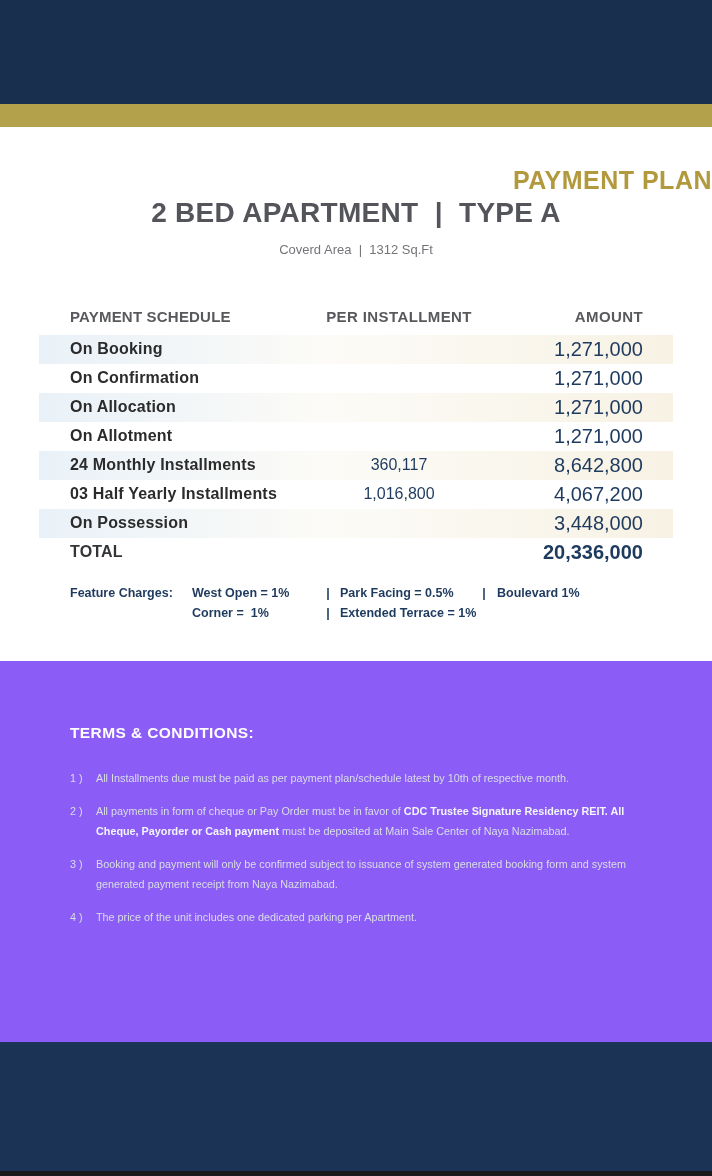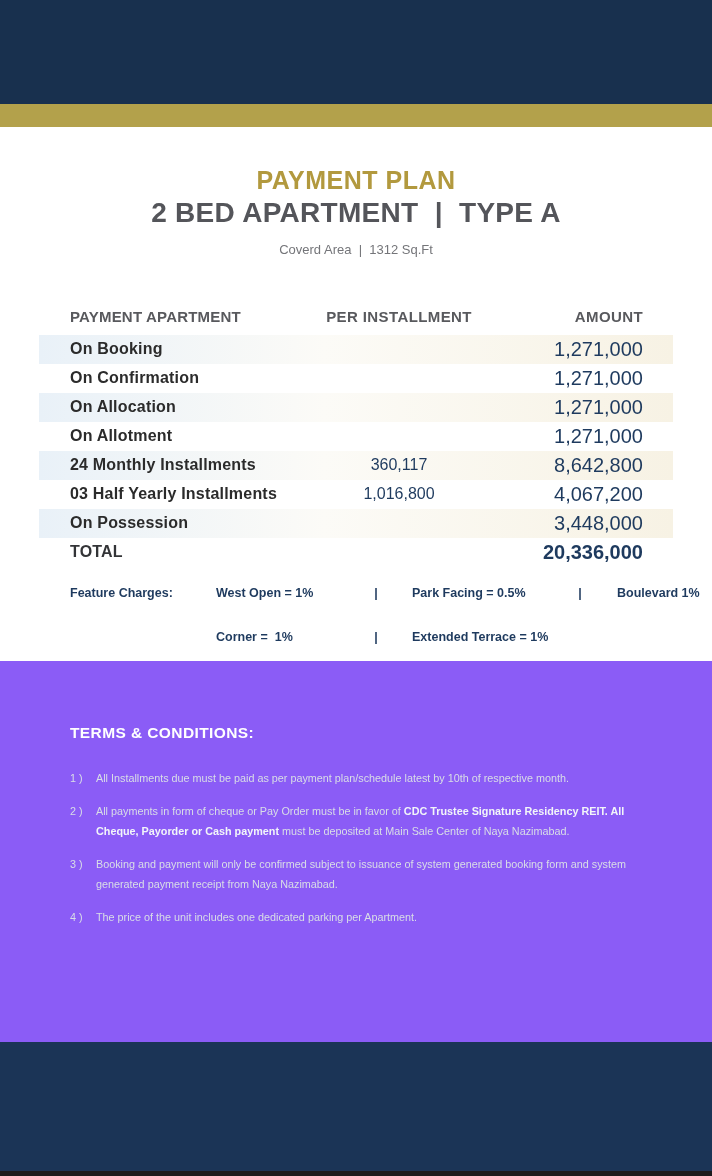--- a/index.html
+++ b/index.html
@@ -7,39 +7,39 @@
   body { font-family: "Liberation Sans", sans-serif; background: #ffffff; }
 
   .page { width: 712px; height: 1176px; position: relative; overflow: hidden; background: #ffffff; }
 
   .top-band    { height: 104px; background: #18304E; }
   .gold-band   { height: 23px;  background: #B3A14B; }
 
   .content     { height: 534px; background: #ffffff; }
 
   .title-block { text-align: center; padding-top: 40px; }
-  .plan-title  { color: #B2993E; font-size: 25px; font-weight: bold; letter-spacing: 0.5px; line-height: 1.1; }
+  .plan-title  { color: #B2993E; font-size: 25px; font-weight: bold; letter-spacing: 0.5px; line-height: 1.1; text-align: right; }
   .unit-title  { color: #54555A; font-size: 28px; font-weight: bold; letter-spacing: 0.3px; line-height: 1.15; white-space: pre; margin-top: 2px; }
   .area-label  { color: #747579; font-size: 13px; margin-top: 13px; white-space: pre; }
 
   .table-wrap  { width: 634px; margin: 42px auto 0 auto; }
   .t-grid      { display: grid; grid-template-columns: 265px 190px 1fr; align-items: center; }
   .t-header    { height: 36px; color: #58595D; font-size: 15px; font-weight: bold; letter-spacing: 0.4px; }
   .t-row       { height: 29px; }
   .t-row.shaded { background: linear-gradient(to right, #E9F1F8 0%, #FCFBF7 45%, #F7F2E4 100%); }
   .c-label     { padding-left: 31px; color: #2B2B2B; font-size: 16px; font-weight: bold; letter-spacing: 0.2px; }
   .c-inst      { text-align: center; color: #1E3A5E; font-size: 16px; }
   .c-amt       { text-align: right; padding-right: 30px; color: #1E3A5E; font-size: 20px; }
   .t-header .c-label { color: #58595D; font-size: 15px; padding-left: 31px; }
   .t-header .c-inst  { color: #58595D; font-size: 15px; font-weight: bold; }
   .t-header .c-amt   { color: #58595D; font-size: 15px; font-weight: bold; }
   .t-total .c-label  { color: #333437; }
   .t-total .c-amt    { font-weight: bold; color: #1E3A5E; }
 
-  .features    { margin: 16px 0 0 70px; display: grid; grid-template-columns: 122px 124px 24px 131px 26px auto; font-size: 12.5px; font-weight: bold; color: #1E3A5E; line-height: 20px; gap: 24px; }
+  .features    { margin: 16px 0 0 70px; display: grid; grid-template-columns: 122px 124px 24px 131px 26px auto; font-size: 12.5px; font-weight: bold; color: #1E3A5E; line-height: 20px; }
   .features span { white-space: pre; }
   .f-pipe      { text-align: center; }
 
   .terms-section { height: 381px; background: #8b5cf6; padding: 63px 46px 0 70px; }
   .terms-heading { color: #FFFFFF; font-size: 15.5px; font-weight: bold; letter-spacing: 0.4px; margin-bottom: 26px; }
   .term-item   { display: flex; color: #D9DEE6; font-size: 10.8px; line-height: 20px; margin-bottom: 13px; }
   .t-num       { width: 26px; flex: 0 0 26px; white-space: pre; }
   .t-text      { flex: 1; }
   .t-text b    { color: #F2F5F9; }
 
@@ -58,21 +58,21 @@
 
     <div class="title-block">
       <div class="plan-title">PAYMENT PLAN</div>
       <div class="unit-title">2 BED APARTMENT  |  TYPE A</div>
       <div class="area-label">Coverd Area  |  1312 Sq.Ft</div>
     </div>
 
     <div class="table-wrap">
 
       <div class="t-grid t-header">
-        <div class="c-label">PAYMENT APARTMENT</div>
+        <div class="c-label">PAYMENT SCHEDULE</div>
         <div class="c-inst">PER INSTALLMENT</div>
         <div class="c-amt">AMOUNT</div>
       </div>
 
       <div class="t-grid t-row shaded">
         <div class="c-label">On Booking</div>
         <div class="c-inst"></div>
         <div class="c-amt">1,271,000</div>
       </div>
       <div class="t-grid t-row">

